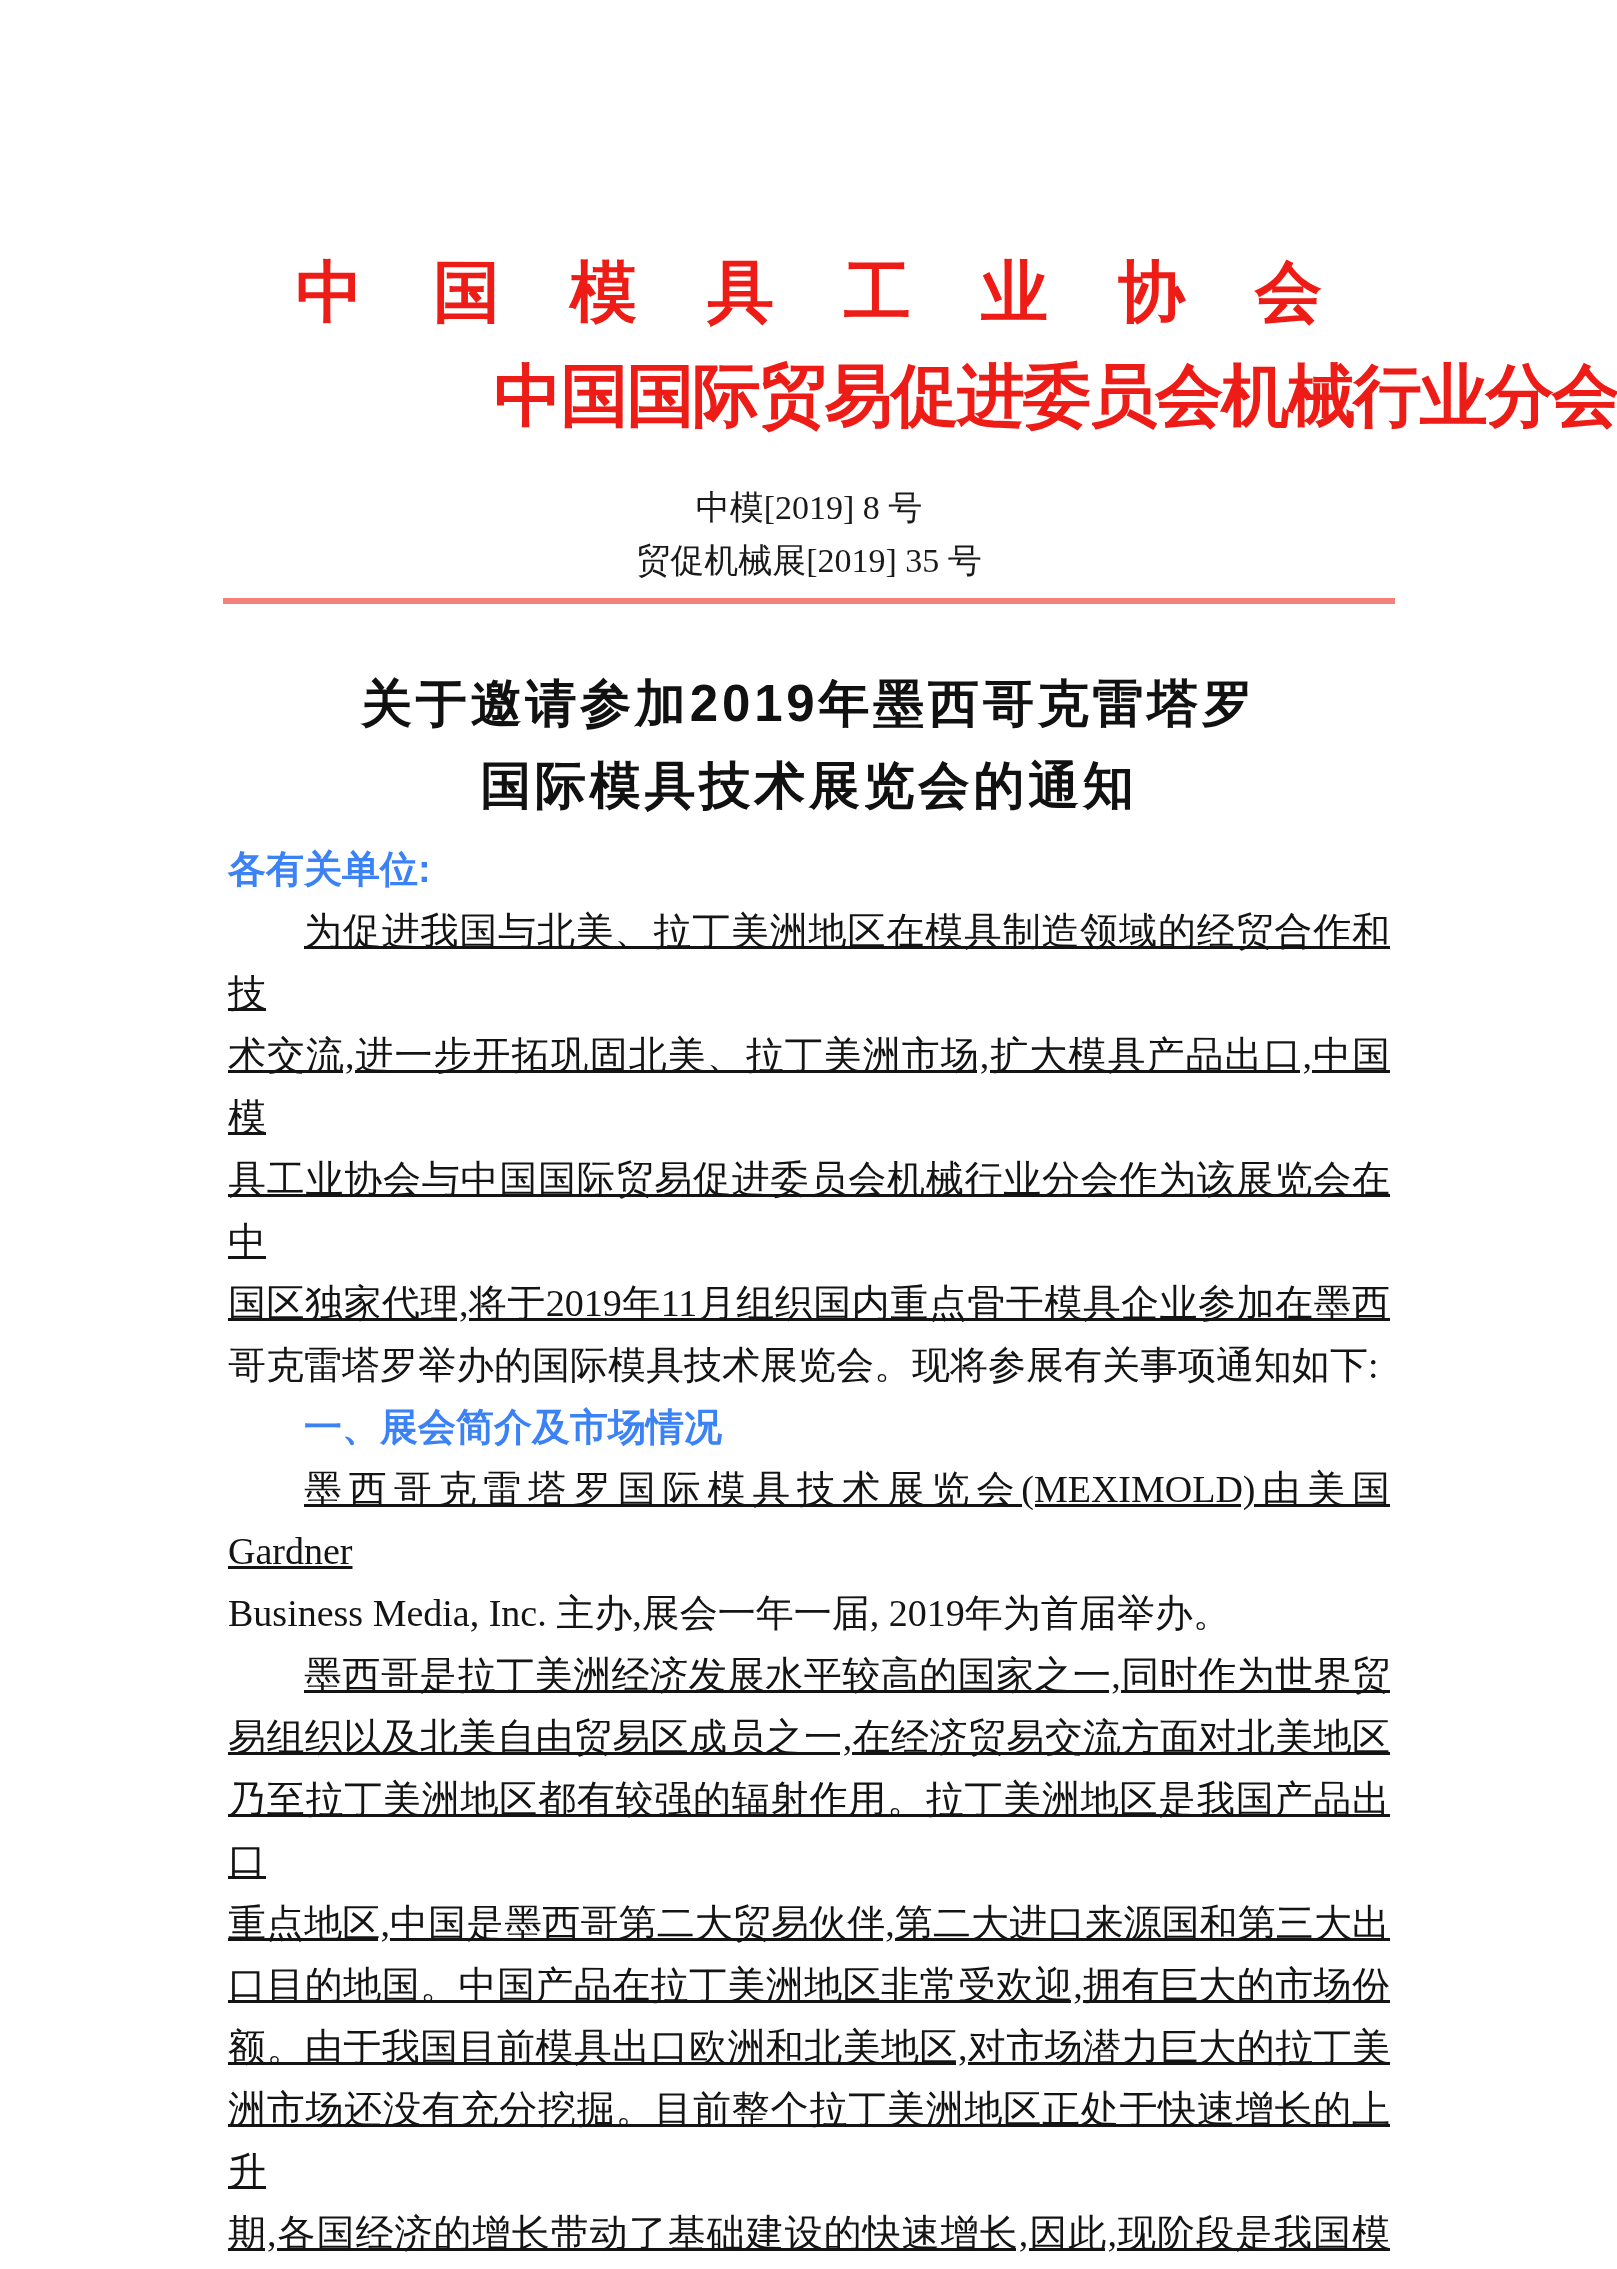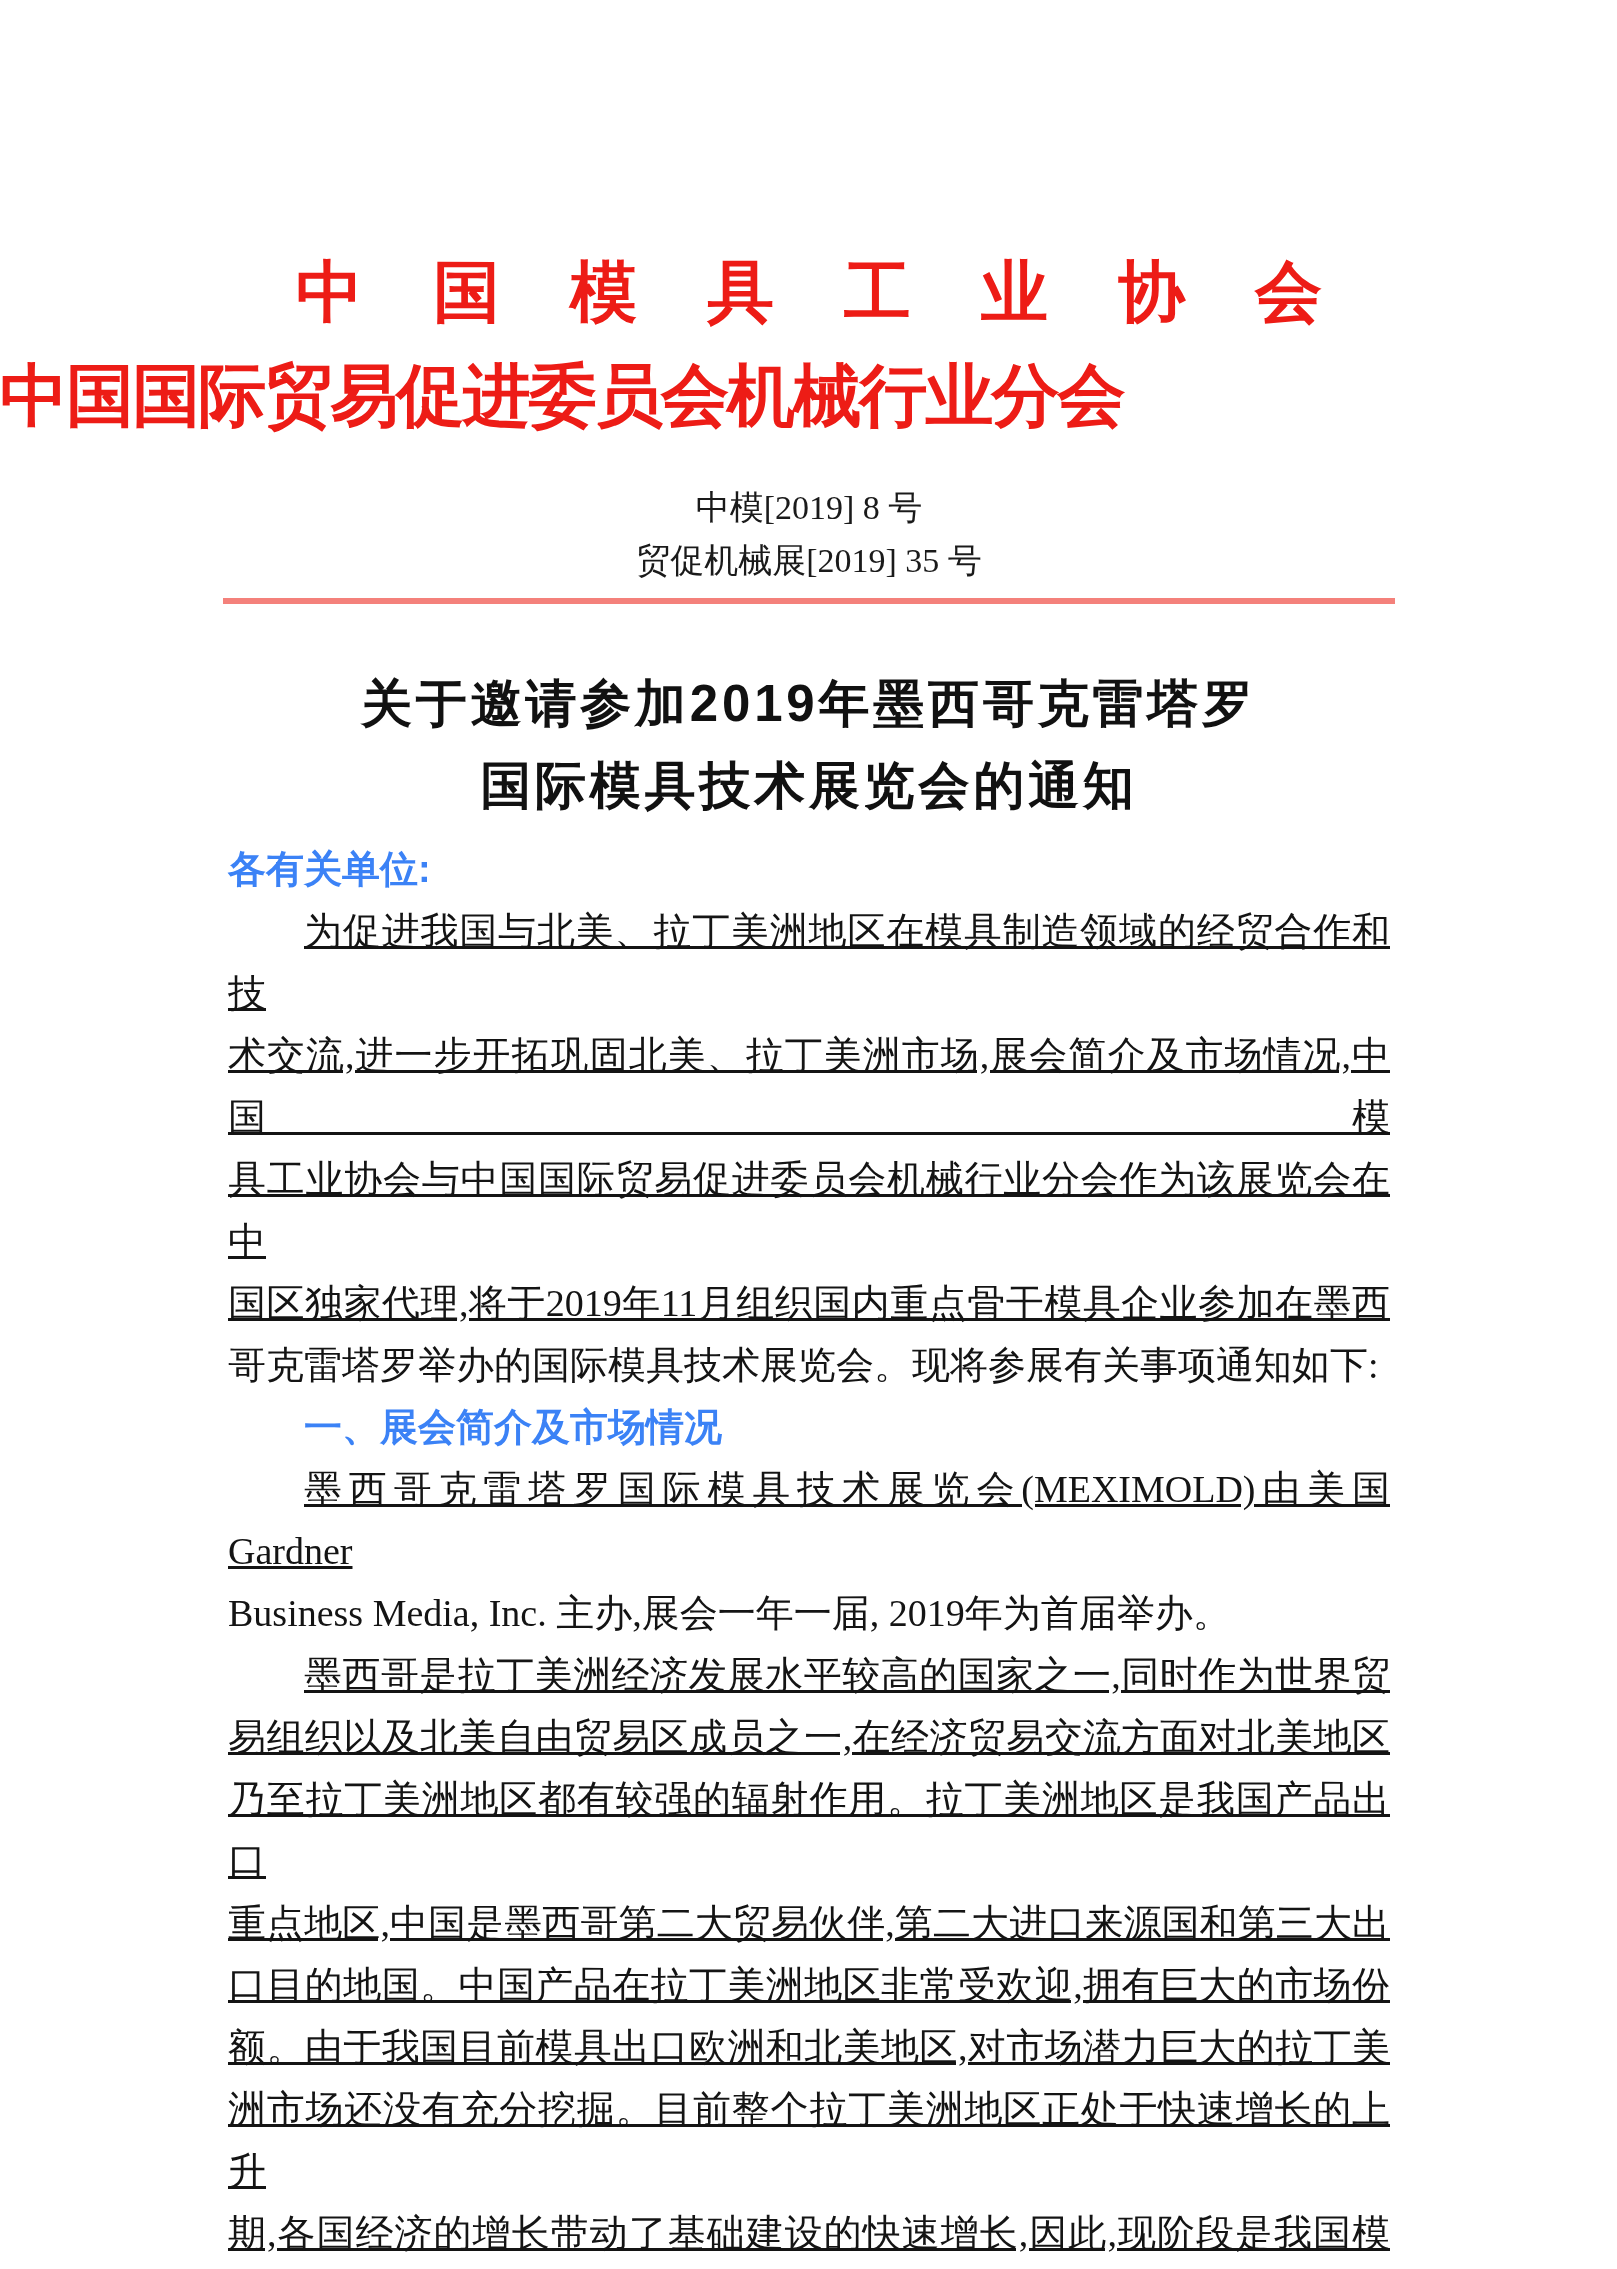--- a/index.html
+++ b/index.html
@@ -26,21 +26,21 @@
     text-indent: 70px;
     white-space: nowrap;
   }
   .org2 {
     margin-top: 32px;
     font-family: "Liberation Serif", "DejaVu Serif", serif;
     font-weight: bold;
     font-size: 68px;
     line-height: 74px;
     color: var(--accent, #ed1c16);
-    text-align: left;
+    text-align: right;
     letter-spacing: -1.9px;
     white-space: nowrap;
   }
   
   .docnums { margin-top: 48px; text-align: center; }
   .docnum {
     font-size: 34px;
     line-height: 53px;
     color: #1a1a1a;
   }
@@ -101,21 +101,21 @@
   <div class="rule"></div>
 
   <div class="title">
     <div>关于邀请参加2019年墨西哥克雷塔罗</div>
     <div>国际模具技术展览会的通知</div>
   </div>
 
   <div class="body">
       <div class="ln bold">各有关单位:</div>
       <div class="ln indent fill">为促进我国与北美、拉丁美洲地区在模具制造领域的经贸合作和技</div>
-      <div class="ln fill">术交流,进一步开拓巩固北美、拉丁美洲市场,展会简介及市场情况,中国模</div>
+      <div class="ln fill">术交流,进一步开拓巩固北美、拉丁美洲市场,扩大模具产品出口,中国模</div>
       <div class="ln fill">具工业协会与中国国际贸易促进委员会机械行业分会作为该展览会在中</div>
       <div class="ln fill">国区独家代理,将于2019年11月组织国内重点骨干模具企业参加在墨西</div>
       <div class="ln">哥克雷塔罗举办的国际模具技术展览会。现将参展有关事项通知如下:</div>
       <div class="ln bold indent">一、展会简介及市场情况</div>
       <div class="ln indent fill">墨西哥克雷塔罗国际模具技术展览会(MEXIMOLD)由美国 Gardner</div>
       <div class="ln">Business Media, Inc. 主办,展会一年一届, 2019年为首届举办。</div>
       <div class="ln indent fill">墨西哥是拉丁美洲经济发展水平较高的国家之一,同时作为世界贸</div>
       <div class="ln fill">易组织以及北美自由贸易区成员之一,在经济贸易交流方面对北美地区</div>
       <div class="ln fill">乃至拉丁美洲地区都有较强的辐射作用。拉丁美洲地区是我国产品出口</div>
       <div class="ln fill">重点地区,中国是墨西哥第二大贸易伙伴,第二大进口来源国和第三大出</div>

